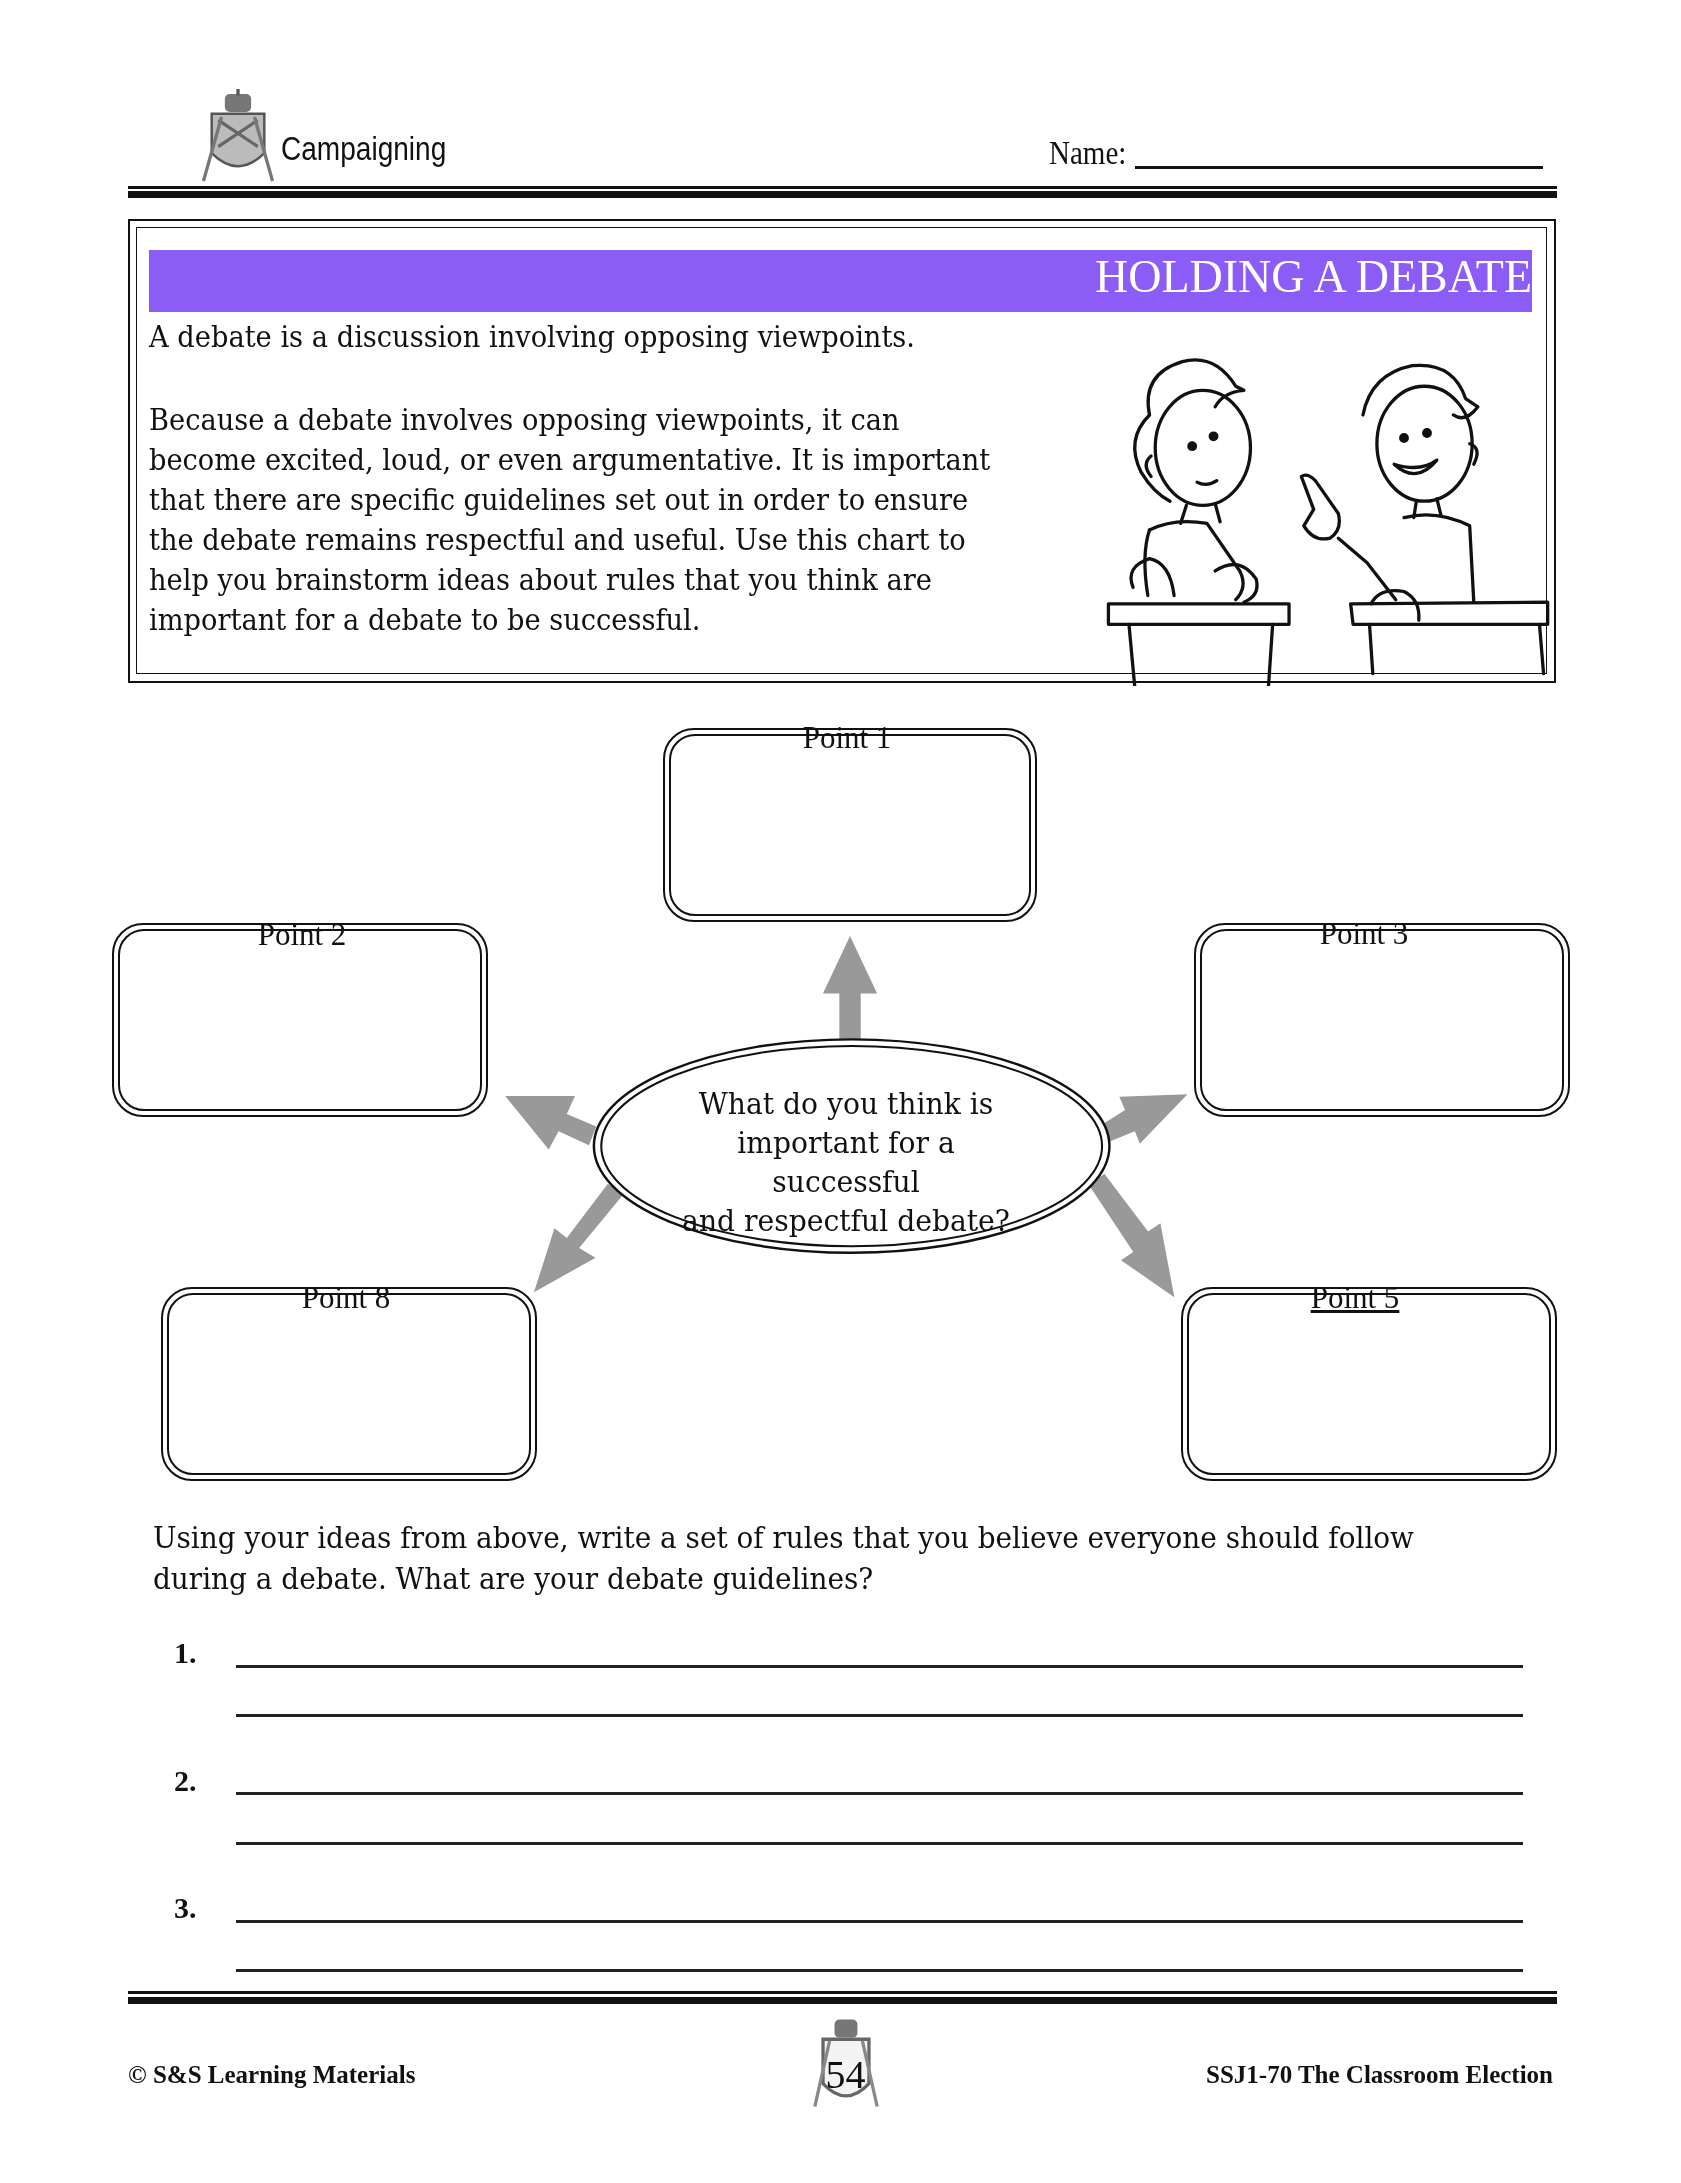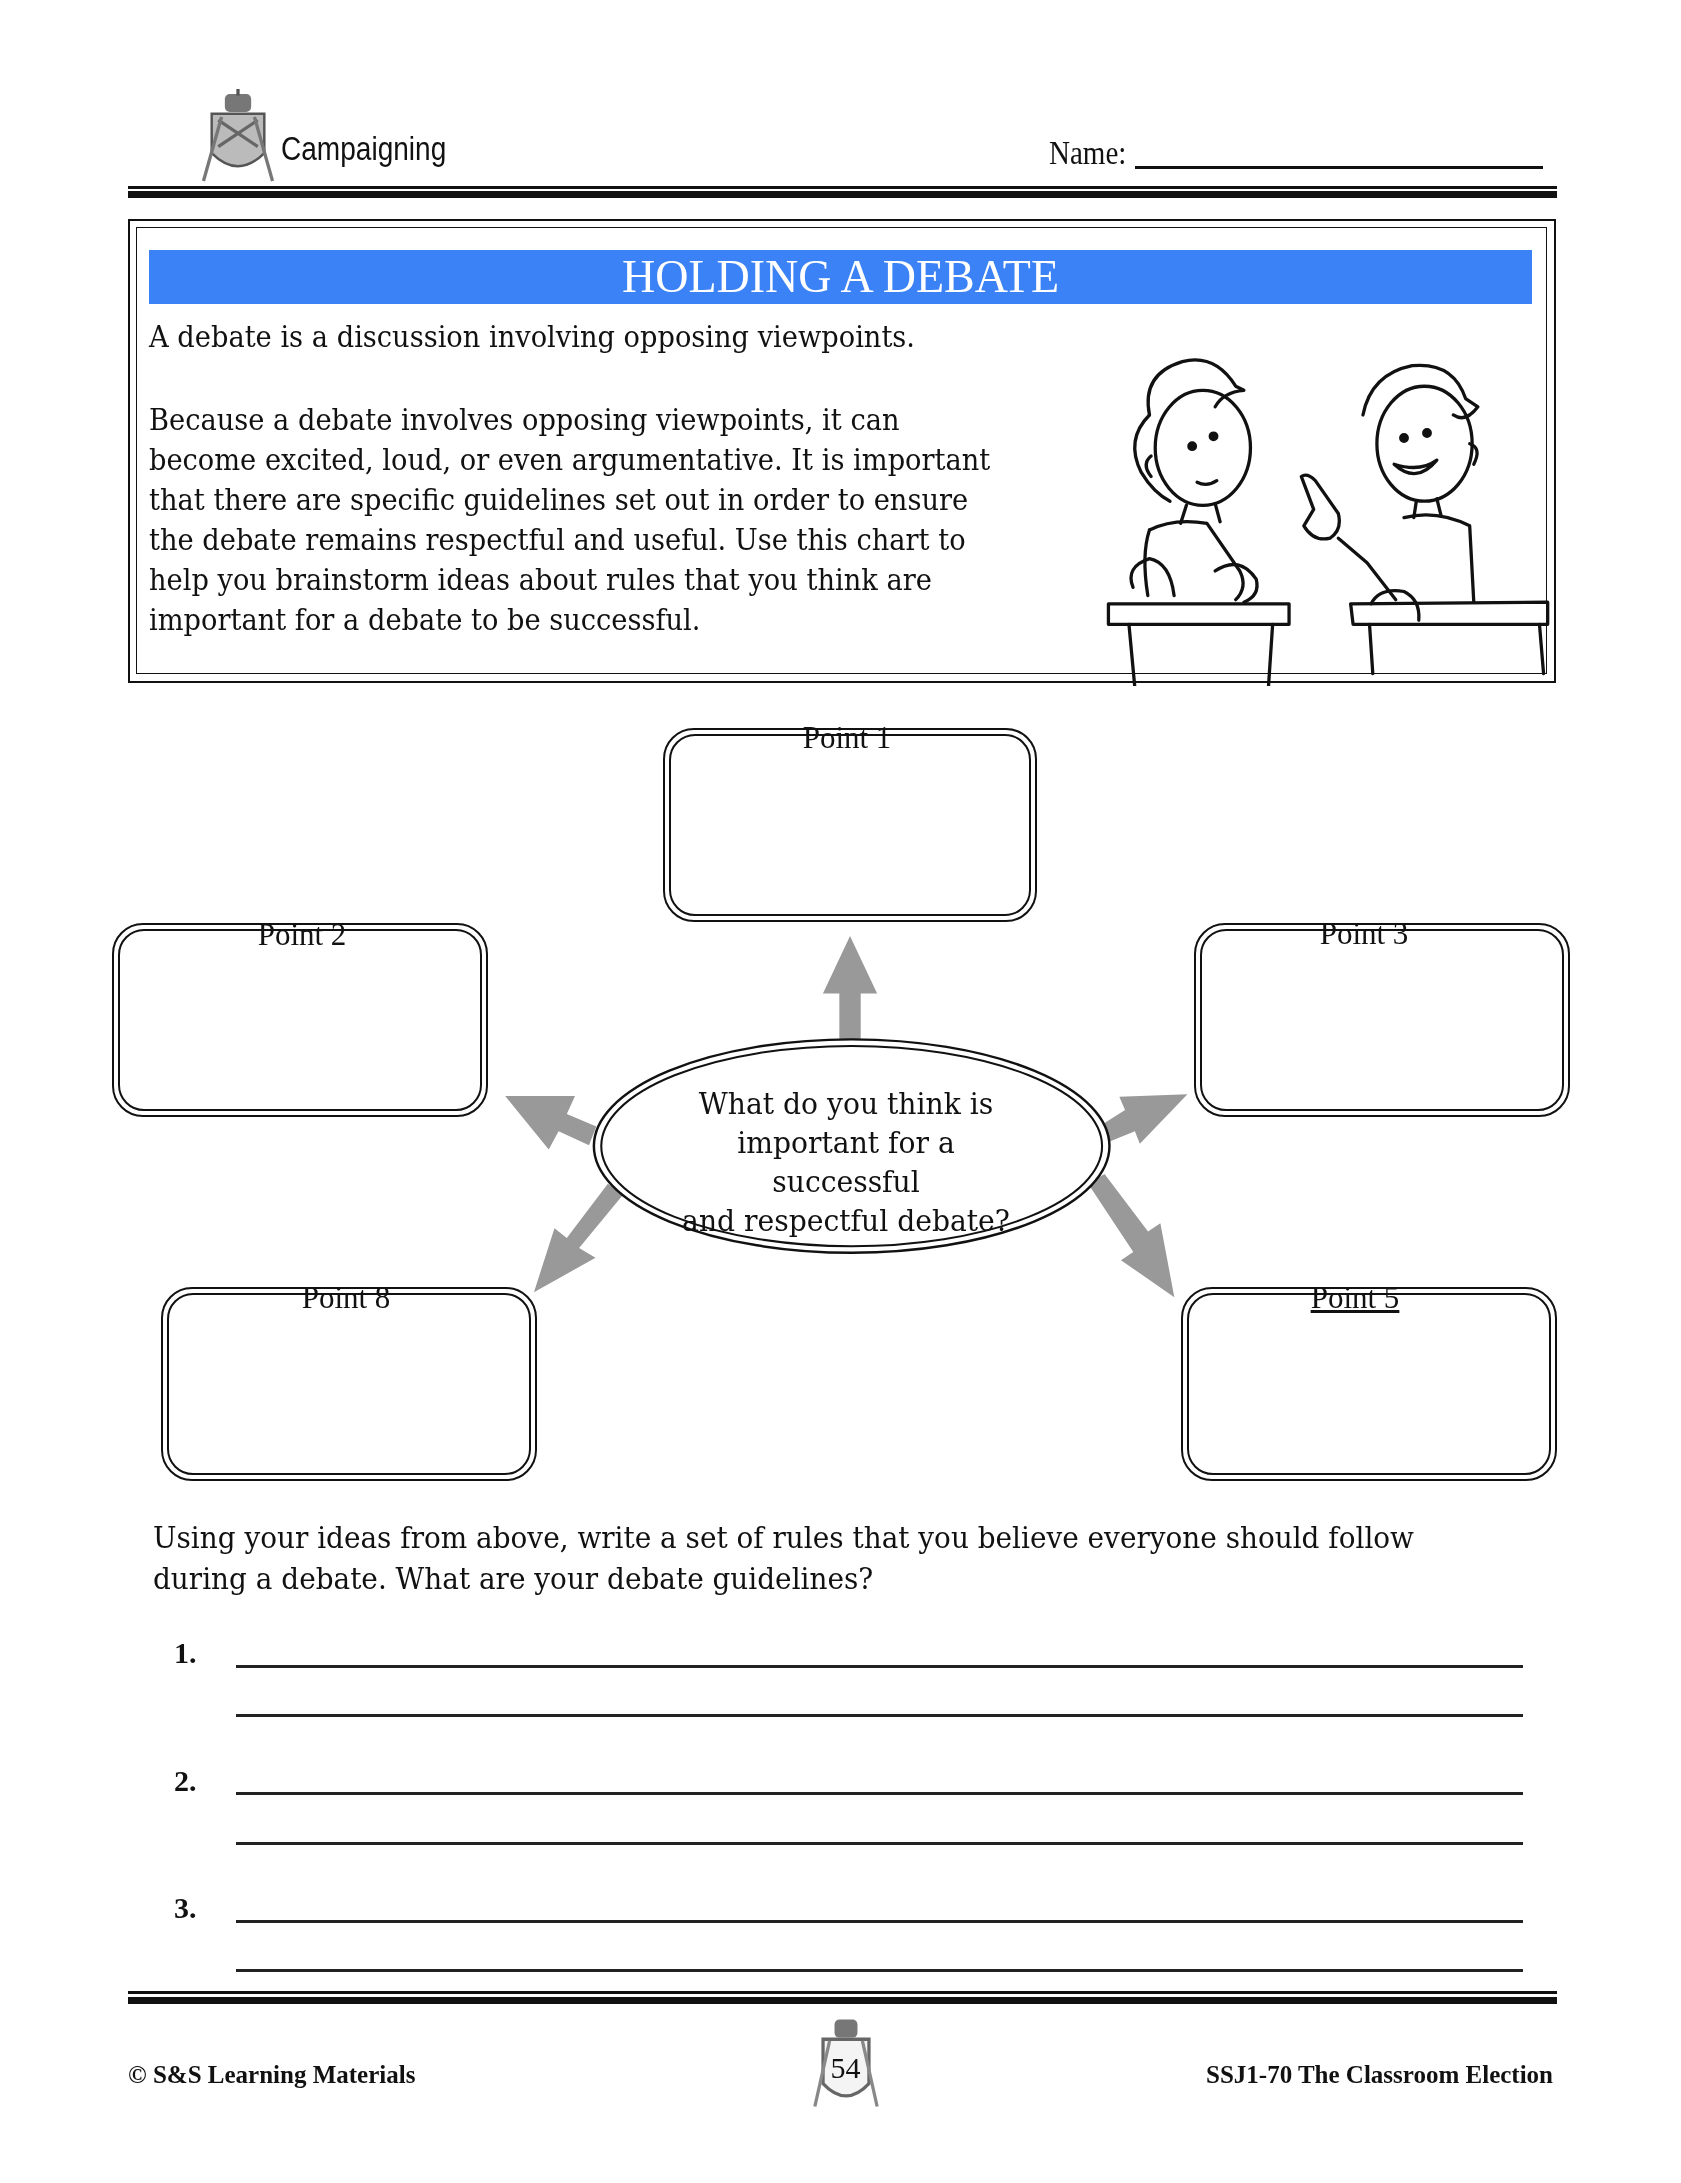--- a/index.html
+++ b/index.html
@@ -10,21 +10,21 @@
   .crest { position: absolute; width: 76px; height: 97px; }
   .header-title { left: 281px; top: 130px; font-family: "Liberation Sans", sans-serif; font-size: 33px; transform: scaleX(0.85); transform-origin: left top; color: #111; }
   .name-label { left: 1049px; top: 135px; font-family: "Liberation Serif", serif; font-size: 33px; transform: scaleX(0.88); transform-origin: left top; }
   .name-line { left: 1135px; top: 166px; width: 408px; height: 2.5px; background: #111; }
   .rule-thin { height: 3.3px; background: #111; }
   .rule-thick { height: 7.4px; background: #111; }
 
   
   .intro-outer { left: 128px; top: 219px; width: 1428px; height: 464px; border: 2.5px solid #111; box-sizing: border-box; }
   .intro-inner { left: 136px; top: 227px; width: 1411px; height: 447px; border: 1.6px solid #111; box-sizing: border-box; }
-  .title-bar { left: 149px; top: 250px; width: 1383px; height: 54px; background: #3b82f6; color: #fff; text-align: center; font-family: "Liberation Serif", serif; font-size: 46px; line-height: 54px; letter-spacing: 0px; }
+  .title-bar { left: 149px; top: 250px; width: 1383px; height: 62px; background: #8b5cf6; color: #fff; text-align: right; font-family: "Liberation Serif", serif; font-size: 46px; line-height: 54px; letter-spacing: 0px; }
   .intro-text { font-family: "DejaVu Serif", serif; font-size: 29px; color: #111; transform: scaleX(0.94); transform-origin: left top; white-space: nowrap; }
   .intro-lead { left: 149px; top: 320px; }
   .intro-para { left: 149px; top: 400px; line-height: 40px; }
 
   .illustration { left: 1092px; top: 341px; width: 468px; height: 345px; }
 
   
   .point-label { font-family: "Liberation Serif", serif; font-size: 31px; text-align: center; width: 246px; margin-top: 34px; }
   .point-box { position: absolute; border: 2.5px solid #111; border-radius: 31px; box-sizing: border-box; }
   .point-box::after { content: ""; position: absolute; left: 4.1px; top: 4.1px; right: 4.1px; bottom: 4.1px; border: 2.5px solid #111; border-radius: 26px; }
@@ -32,21 +32,21 @@
 
   .center-text { left: 649px; top: 1084px; width: 394px; text-align: center; font-family: "DejaVu Serif", serif; font-size: 30px; line-height: 39px; transform: scaleX(0.94); }
 
   
   .instructions { left: 153px; top: 1517px; font-family: "DejaVu Serif", serif; font-size: 30px; line-height: 41px; transform: scaleX(0.93); transform-origin: left top; white-space: nowrap; }
   .num { font-family: "Liberation Serif", serif; font-weight: bold; font-size: 30px; left: 174px; }
   .write-line { left: 236px; width: 1287px; height: 2.5px; background: #222; }
 
   
   .footer-text { font-family: "Liberation Serif", serif; font-weight: bold; font-size: 25px; top: 2061px; }
-  .page-num { left: 825px; top: 2051px; width: 41px; text-align: center; font-family: "Liberation Serif", serif; font-size: 30px; }
+  .page-num { left: 825px; top: 2051px; width: 41px; text-align: center; font-family: "Liberation Serif", serif; font-size: 40px; }
 </style>
 </head>
 <body>
 
 <div class="crest abs" style="left:200px; top:89px;">
   <svg width="76" height="97" viewBox="0 0 92 118">
     <rect x="30" y="6" width="32" height="22" rx="6" fill="#777"></rect>
     <rect x="44" y="0" width="4" height="8" fill="#555"></rect>
     <path d="M14 30 L78 30 L78 78 Q46 110 14 78 Z" fill="#bbb" stroke="#555" stroke-width="3"></path>
     <path d="M22 38 L70 70 M70 38 L22 70" stroke="#666" stroke-width="4"></path>

